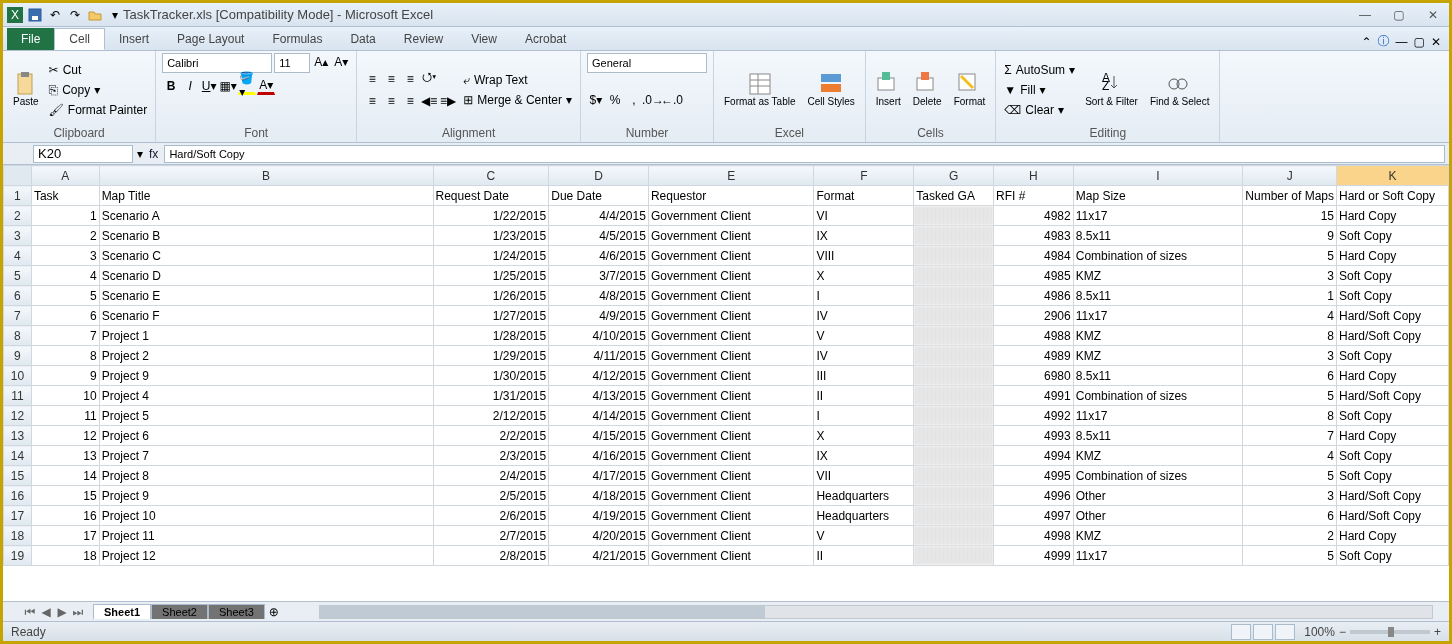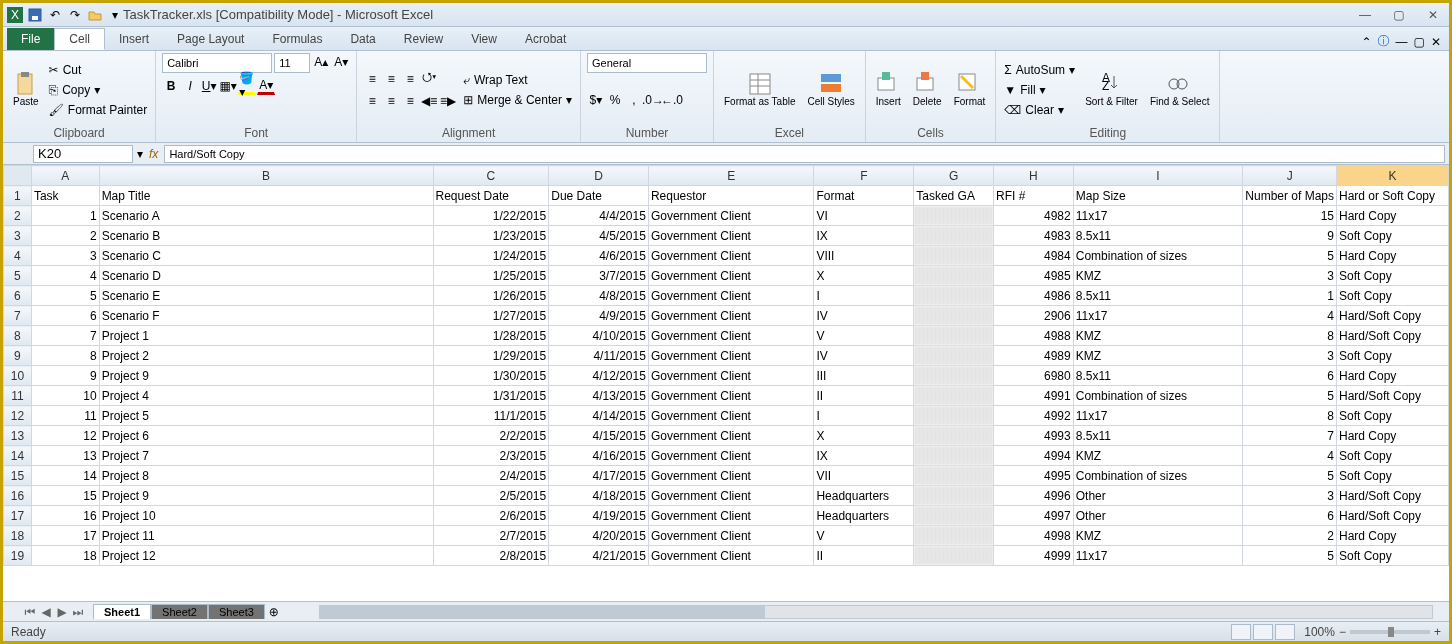--- a/index.html
+++ b/index.html
@@ -30,21 +30,21 @@
 .bigbtn .lbl { font-size: 10px; text-align: center; line-height: 11px; }
 .smallrow { display: flex; flex-direction: column; gap: 2px; font-size: 10px; }
 .smallitem { display: flex; align-items: center; gap: 4px; height: 18px; padding: 0 2px; }
 .combo { background: #fff; border: 1px solid #abc; height: 20px; display: flex; align-items: center; padding: 0 4px; font-size: 11px; }
 .btnicon { width: 18px; height: 18px; display: inline-flex; align-items: center; justify-content: center; border: 1px solid transparent; }
 .btnrow { display: flex; gap: 1px; }
 
 
 .formula-bar { height: 22px; background: #e8eef4; display: flex; align-items: center; border-bottom: 1px solid #b0c0d0; }
 .name-box { width: 100px; background: #fff; border: 1px solid #abc; height: 18px; margin: 0 4px 0 30px; display: flex; align-items: center; padding: 0 4px; font-size: 13px; }
-.fx { padding: 0 6px; color: #a16207; font-style: italic; }
+.fx { padding: 0 6px; color: #0f172a; }
 .formula-input { flex: 1; background: #fff; border: 1px solid #abc; height: 18px; display: flex; align-items: center; padding: 0 4px; font-size: 11px; margin-right: 4px; }
 
 
 .sheet-area { flex: 1; overflow: hidden; position: relative; display: flex; flex-direction: column; }
 .grid { border-collapse: collapse; table-layout: fixed; }
 .grid th, .grid td { border: 1px solid #d0d7de; height: 20px; font-size: 12px; padding: 0 2px; overflow: hidden; white-space: nowrap; }
 .grid .colhdr { background: linear-gradient(#f4f8fc,#e0e8f0); text-align: center; font-weight: normal; color: #333; }
 .grid .rowhdr { background: linear-gradient(#f4f8fc,#e0e8f0); text-align: center; font-weight: normal; color: #333; width: 28px; }
 .grid .corner { background: #e0e8f0; width: 28px; }
 .grid td { background: #fff; }
@@ -526,21 +526,21 @@
           <td class="blur"></td>
           <td class="num">4991</td>
           <td class="">Combination of sizes</td>
           <td class="num">5</td>
           <td class="">Hard/Soft Copy</td>
         </tr>
         <tr>
           <th class="rowhdr">12</th>
           <td class="num">11</td>
           <td class="">Project 5</td>
-          <td class="num">11/1/2015</td>
+          <td class="num">2/12/2015</td>
           <td class="num">4/14/2015</td>
           <td class="">Government Client</td>
           <td class="">I</td>
           <td class="blur"></td>
           <td class="num">4992</td>
           <td class="">11x17</td>
           <td class="num">8</td>
           <td class="">Soft Copy</td>
         </tr>
         <tr>

